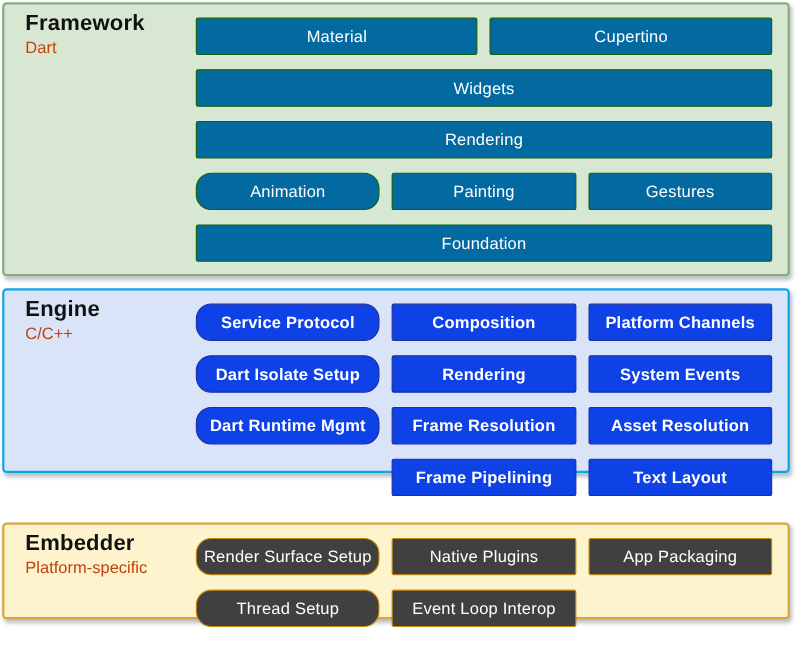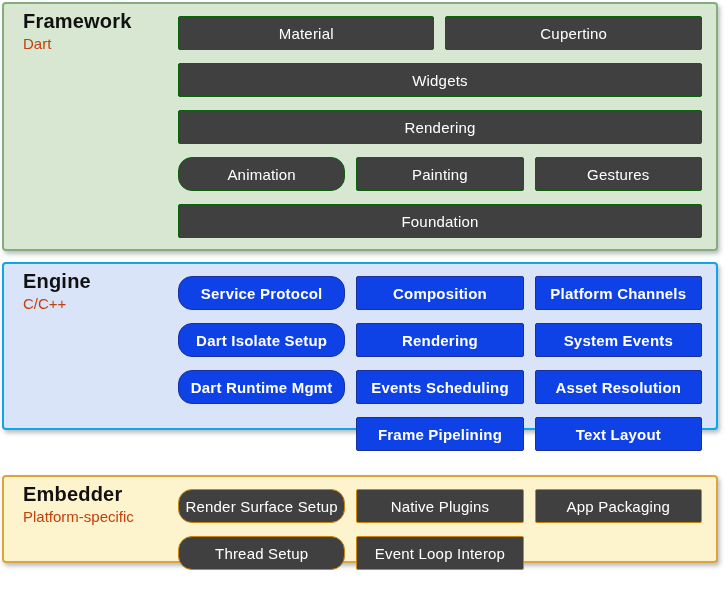--- a/index.html
+++ b/index.html
@@ -76,21 +76,21 @@
     display: flex;
     align-items: center;
     justify-content: center;
     color: #ffffff;
     font-size: 15px;
     letter-spacing: 0.2px;
     box-sizing: border-box;
     border-radius: 2px;
     white-space: nowrap;
   }
-  .box-green  { background: #404040; border: 1.5px solid #0a620a; }
+  .box-green  { background: #0369a1; border: 1.5px solid #0a620a; }
   .box-blue   { background: #0e42e6; border: 1.5px solid #1c2f9e; font-weight: bold; }
   .box-orange { background: #404040; border: 1.5px solid #c8860a; }
   .c13 { grid-column: 1 / 4; }
   .c46 { grid-column: 4 / 7; }
   .c16 { grid-column: 1 / 7; }
   .c12 { grid-column: 1 / 3; border-radius: 14px; }
   .c34 { grid-column: 3 / 5; }
   .c56 { grid-column: 5 / 7; }
 </style>
 </head>
@@ -121,21 +121,21 @@
       <div class="panel-subtitle">C/C++</div>
     </div>
     <div class="grid">
       <div class="box box-blue c12">Service Protocol</div>
       <div class="box box-blue c34">Composition</div>
       <div class="box box-blue c56">Platform Channels</div>
       <div class="box box-blue c12">Dart Isolate Setup</div>
       <div class="box box-blue c34">Rendering</div>
       <div class="box box-blue c56">System Events</div>
       <div class="box box-blue c12">Dart Runtime Mgmt</div>
-      <div class="box box-blue c34">Events Scheduling</div>
+      <div class="box box-blue c34">Frame Resolution</div>
       <div class="box box-blue c56">Asset Resolution</div>
       <div class="box box-blue c34">Frame Pipelining</div>
       <div class="box box-blue c56">Text Layout</div>
     </div>
   </div>
 
   <div class="panel panel-embedder">
     <div class="panel-label">
       <div class="panel-title">Embedder</div>
       <div class="panel-subtitle">Platform-specific</div>

